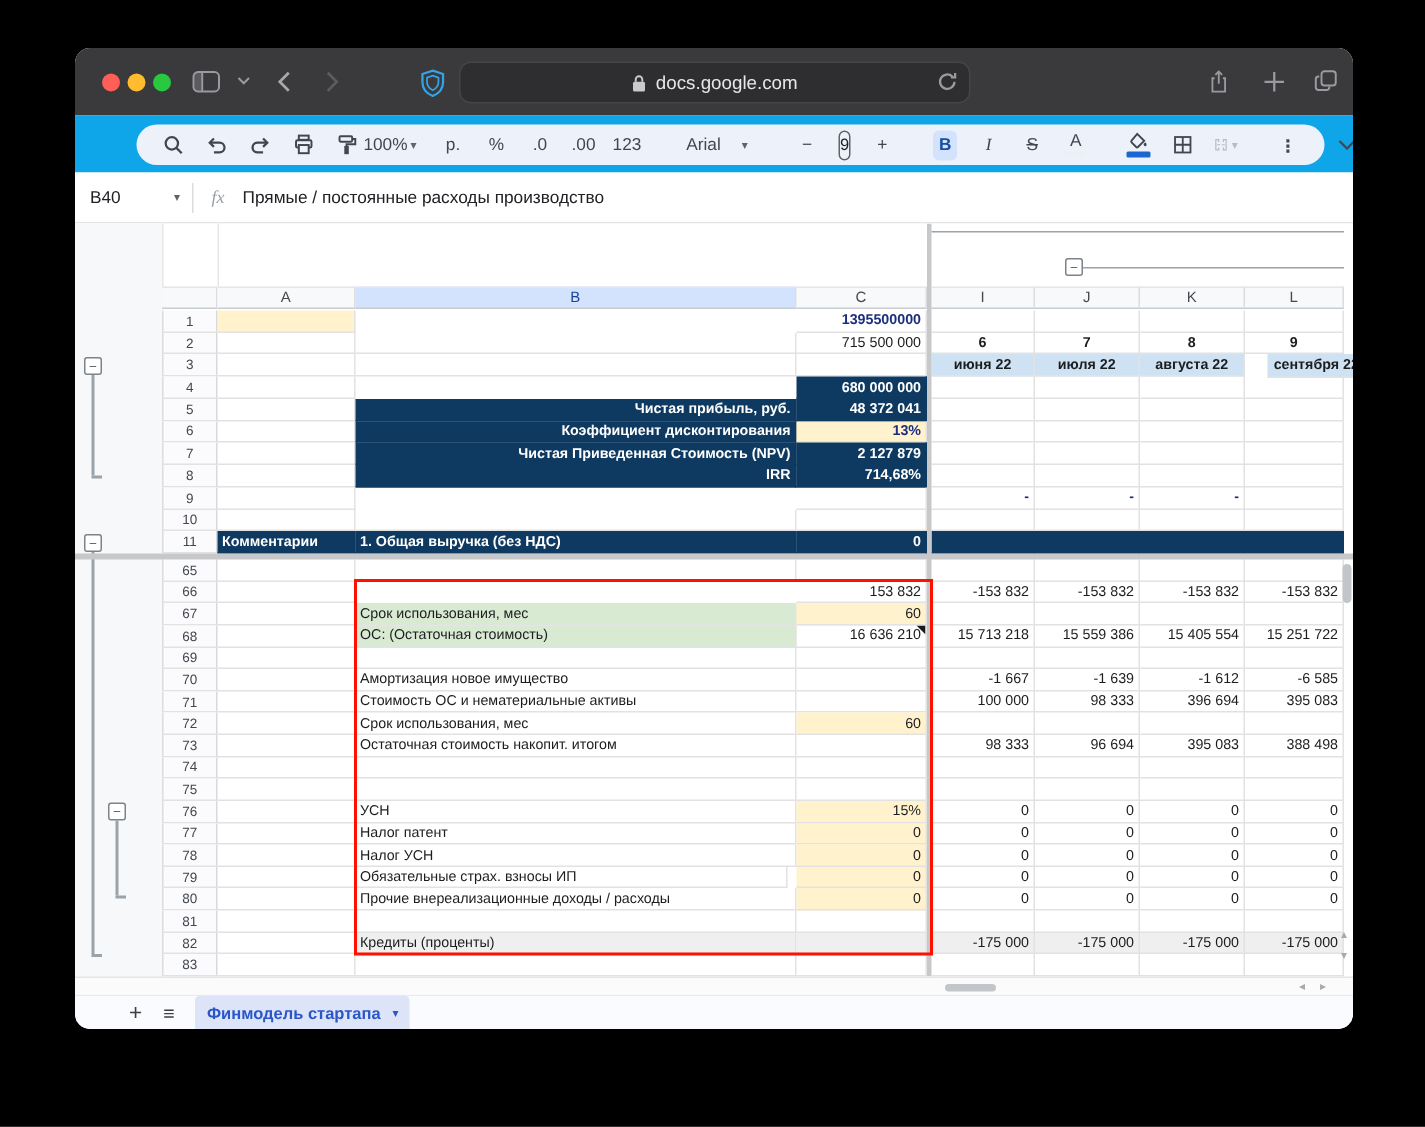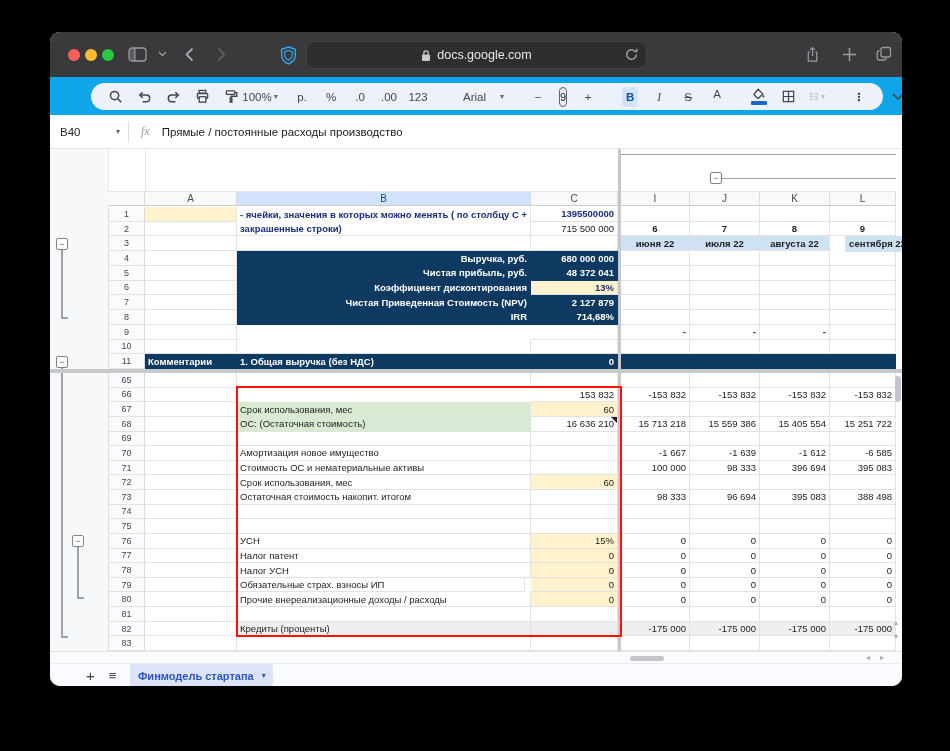--- a/index.html
+++ b/index.html
@@ -205,21 +205,21 @@
             <span>100%</span>
             <span class="caret">▾</span>
           </span>
         <span class="sep"></span>
         <span class="ti">р.</span>
         <span class="ti">%</span>
         <span class="ti">.0</span>
         <span class="ti">.00</span>
         <span class="ti">123</span>
         <span class="sep"></span>
-        <span class="ti" style="min-width:52px;justify-content:flex-end">
+        <span class="ti" style="min-width:52px;justify-content:center">
             <span>Arial</span>
             <span class="caret" style="margin-left:14px">▾</span>
           </span>
         <span class="sep"></span>
         <span class="ti">−</span>
         <span class="fsbox">9</span>
         <span class="ti">+</span>
         <span class="sep"></span>
         <span class="ti bactive">B</span>
         <span class="ti" style="font-style:italic;font-family:'Liberation Serif','DejaVu Serif',serif">I</span>
@@ -297,21 +297,20 @@
           <div class="chcell" style="left: 481px; width: 87px;">C</div>
           <div class="chcell" style="left: 571px; width: 69px;">I</div>
           <div class="chcell" style="left: 640px; width: 70px;">J</div>
           <div class="chcell" style="left: 710px; width: 70px;">K</div>
           <div class="chcell" style="left: 780px; width: 66px;">L</div>
         </div>
 
       <div class="pane" id="pane-frozen" style="top: 58px; height: 162px;">
           <div class="rownum" style="top: 0px; height: 14.7273px;">1</div>
           <div class="cell bg-cream" style="left: 95px; width: 92px; top: 0px; height: 14.7273px;"></div>
-          <div class="cell fg-navy bold merged" style="left: 187px; width: 294px; top: 0px; height: 29.4545px;">- ячейки, значения в которых можно менять ( по столбцу C + закрашенные строки)</div>
           <div class="cell fg-navy bold r" style="left: 481px; width: 87px; top: 0px; height: 14.7273px;">1395500000</div>
           <div class="cell " style="left: 571px; width: 69px; top: 0px; height: 14.7273px;"></div>
           <div class="cell " style="left: 640px; width: 70px; top: 0px; height: 14.7273px;"></div>
           <div class="cell " style="left: 710px; width: 70px; top: 0px; height: 14.7273px;"></div>
           <div class="cell " style="left: 780px; width: 66px; top: 0px; height: 14.7273px;"></div>
           <div class="rownum" style="top: 14.7273px; height: 14.7273px;">2</div>
           <div class="cell " style="left: 95px; width: 92px; top: 14.7273px; height: 14.7273px;"></div>
           <div class="cell " style="left: 187px; width: 294px; top: 14.7273px; height: 14.7273px;"></div>
           <div class="cell r" style="left: 481px; width: 87px; top: 14.7273px; height: 14.7273px;">715 500 000</div>
           <div class="cell bold c" style="left: 571px; width: 69px; top: 14.7273px; height: 14.7273px;">6</div>
@@ -321,21 +320,20 @@
           <div class="rownum" style="top: 29.4545px; height: 14.7273px;">3</div>
           <div class="cell " style="left: 95px; width: 92px; top: 29.4545px; height: 14.7273px;"></div>
           <div class="cell " style="left: 187px; width: 294px; top: 29.4545px; height: 14.7273px;"></div>
           <div class="cell " style="left: 481px; width: 87px; top: 29.4545px; height: 14.7273px;"></div>
           <div class="cell bold c bg-lightblue" style="left: 571px; width: 69px; top: 29.4545px; height: 14.7273px;">июня 22</div>
           <div class="cell bold c bg-lightblue" style="left: 640px; width: 70px; top: 29.4545px; height: 14.7273px;">июля 22</div>
           <div class="cell bold c bg-lightblue" style="left: 710px; width: 70px; top: 29.4545px; height: 14.7273px;">августа 22</div>
           <div class="cell bold c bg-lightblue" style="left: 780px; width: 66px; top: 29.4545px; height: 16px; margin-left: 15px;">сентября 22</div>
           <div class="rownum" style="top: 44.1818px; height: 14.7273px;">4</div>
           <div class="cell " style="left: 95px; width: 92px; top: 44.1818px; height: 14.7273px;"></div>
-          <div class="cell bg-navy fg-white bold r" style="left: 187px; width: 294px; top: 44.1818px; height: 14.7273px;">Выручка, руб.</div>
           <div class="cell bg-navy fg-white bold r" style="left: 481px; width: 87px; top: 44.1818px; height: 14.7273px;">680 000 000</div>
           <div class="cell " style="left: 571px; width: 69px; top: 44.1818px; height: 14.7273px;"></div>
           <div class="cell " style="left: 640px; width: 70px; top: 44.1818px; height: 14.7273px;"></div>
           <div class="cell " style="left: 710px; width: 70px; top: 44.1818px; height: 14.7273px;"></div>
           <div class="cell " style="left: 780px; width: 66px; top: 44.1818px; height: 14.7273px;"></div>
           <div class="rownum" style="top: 58.9091px; height: 14.7273px;">5</div>
           <div class="cell " style="left: 95px; width: 92px; top: 58.9091px; height: 14.7273px;"></div>
           <div class="cell bg-navy fg-white bold r" style="left: 187px; width: 294px; top: 58.9091px; height: 14.7273px;">Чистая прибыль, руб.</div>
           <div class="cell bg-navy fg-white bold r" style="left: 481px; width: 87px; top: 58.9091px; height: 14.7273px;">48 372 041</div>
           <div class="cell " style="left: 571px; width: 69px; top: 58.9091px; height: 14.7273px;"></div>

